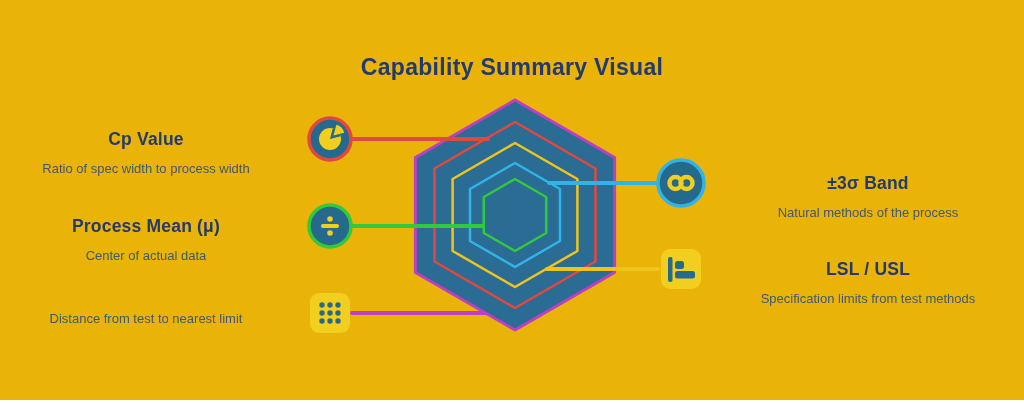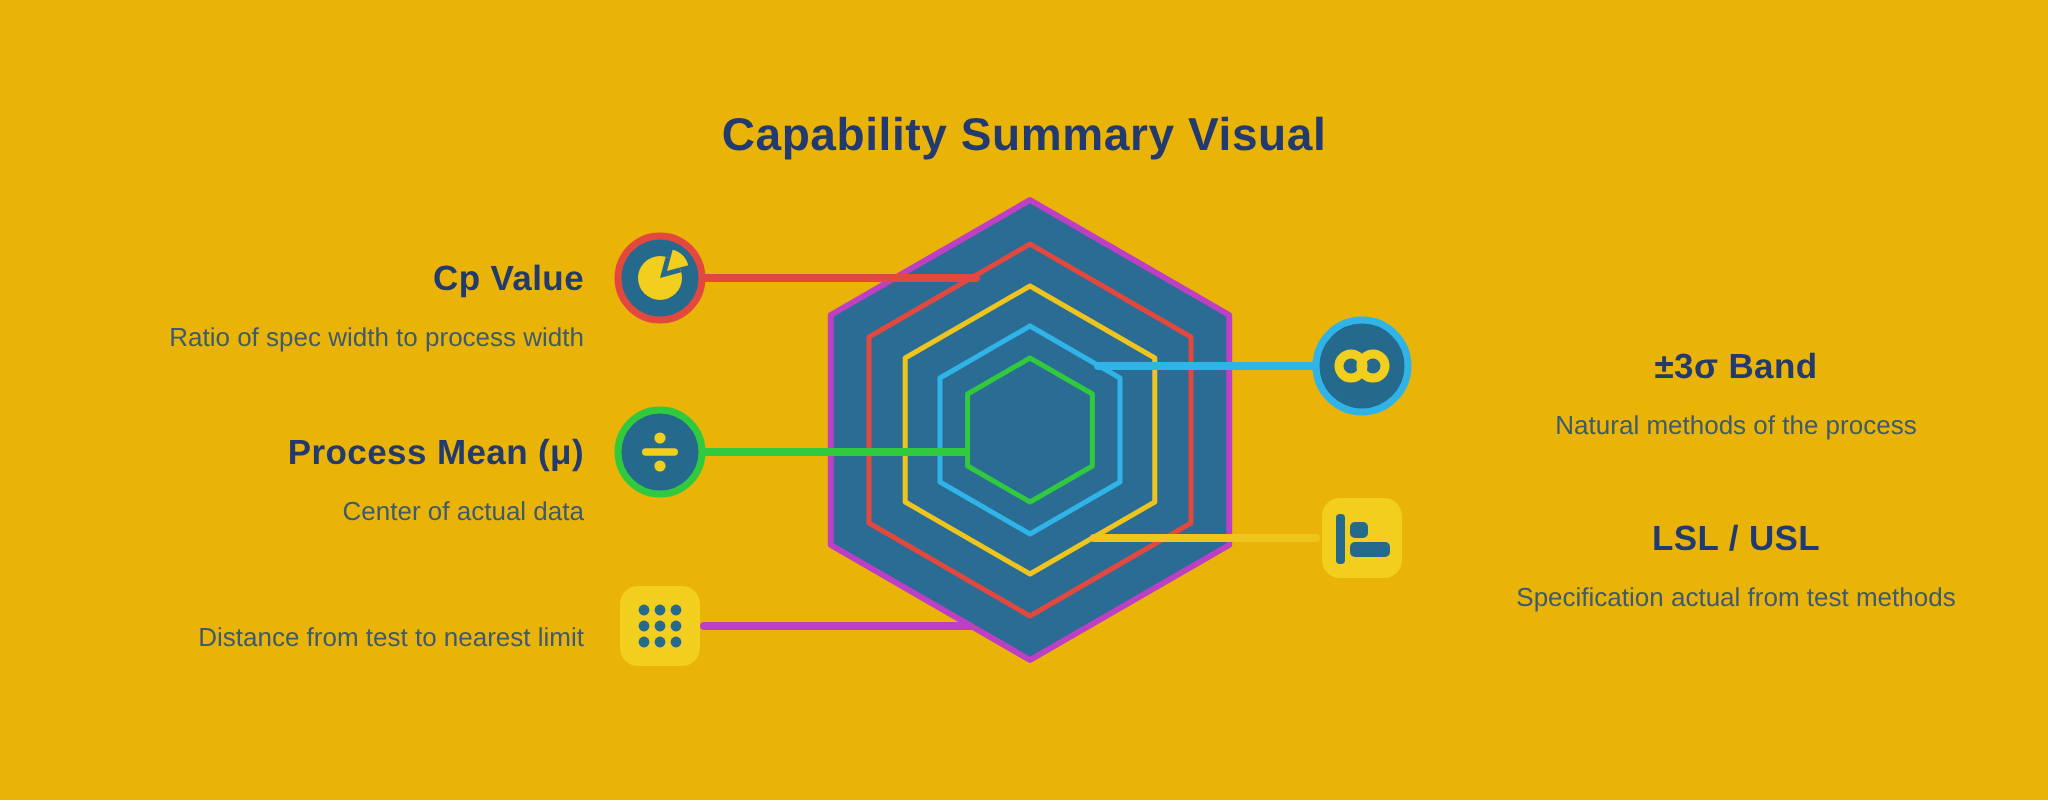--- a/index.html
+++ b/index.html
@@ -11,21 +11,21 @@
     overflow:hidden;
   }
   .title{
     position:absolute;top:54px;left:0;width:100%;
     margin:0;text-align:center;
     font-size:23px;font-weight:bold;letter-spacing:.3px;
     color:#223A6E;
   }
   .art{position:absolute;top:0;left:0;}
   .label{position:absolute;}
-  .label.left{left:0;width:292px;text-align:right;}
+  .label.left{left:0;width:292px;text-align:center;}
   .label.right{left:722px;width:292px;text-align:center;}
   .heading{
     font-size:17.5px;font-weight:bold;color:#223A6E;
     line-height:24px;letter-spacing:.2px;
   }
   .desc{
     margin-top:9px;
     font-size:13px;color:#3D5A6E;line-height:18px;
   }
 </style>
@@ -112,16 +112,16 @@
     <div class="desc">Distance from test to nearest limit</div>
   </div>
 
   <div class="label right" style="top:171px">
     <div class="heading">±3σ Band</div>
     <div class="desc">Natural methods of the process</div>
   </div>
 
   <div class="label right" style="top:257px">
     <div class="heading">LSL / USL</div>
-    <div class="desc">Specification actual from test methods</div>
+    <div class="desc">Specification limits from test methods</div>
   </div>
 
 </div>
 
 </body></html>

